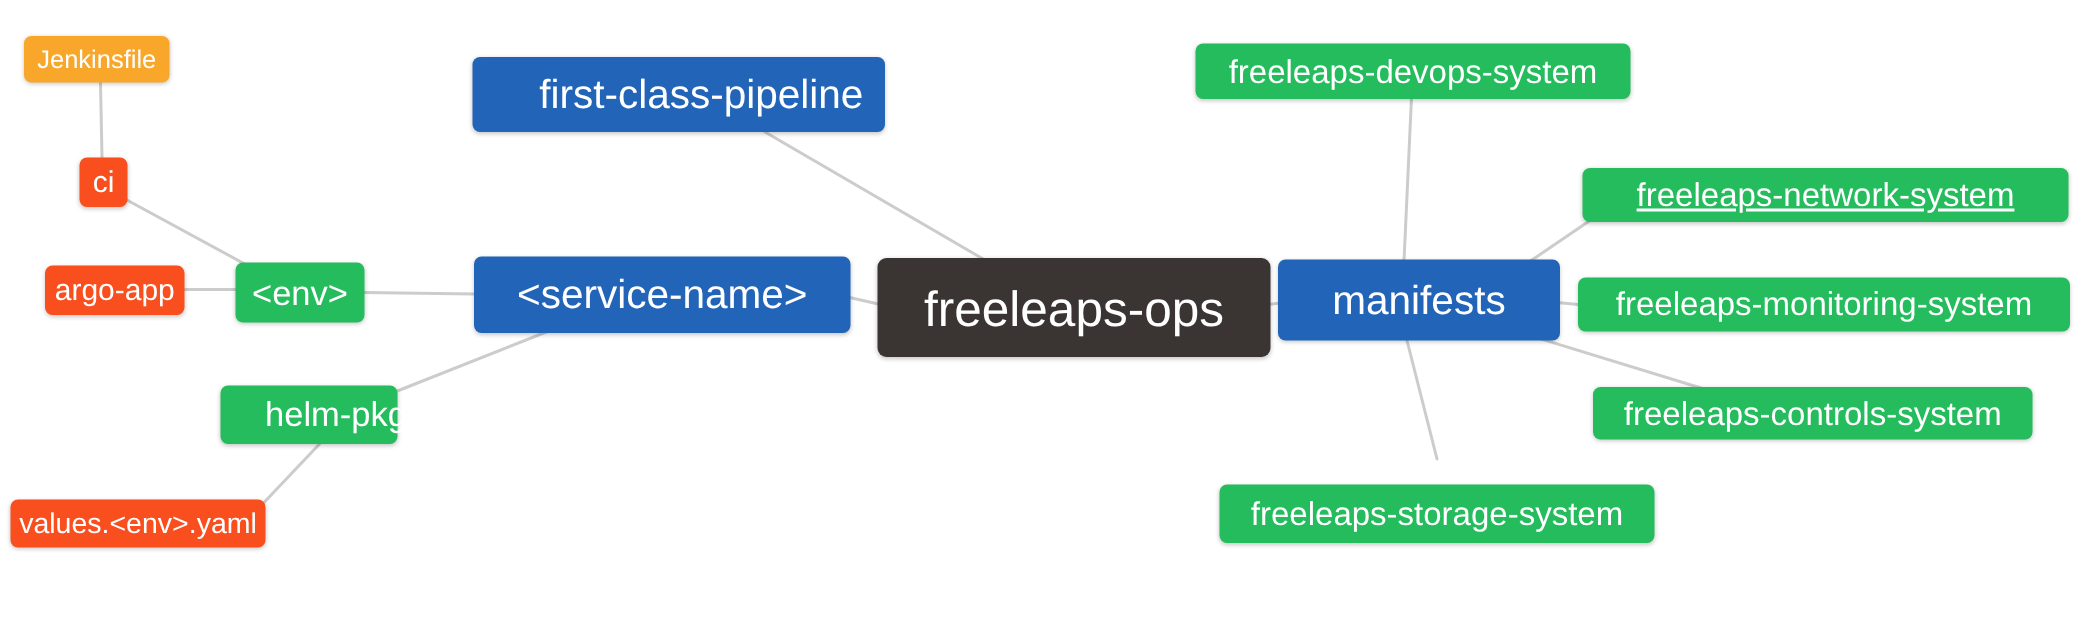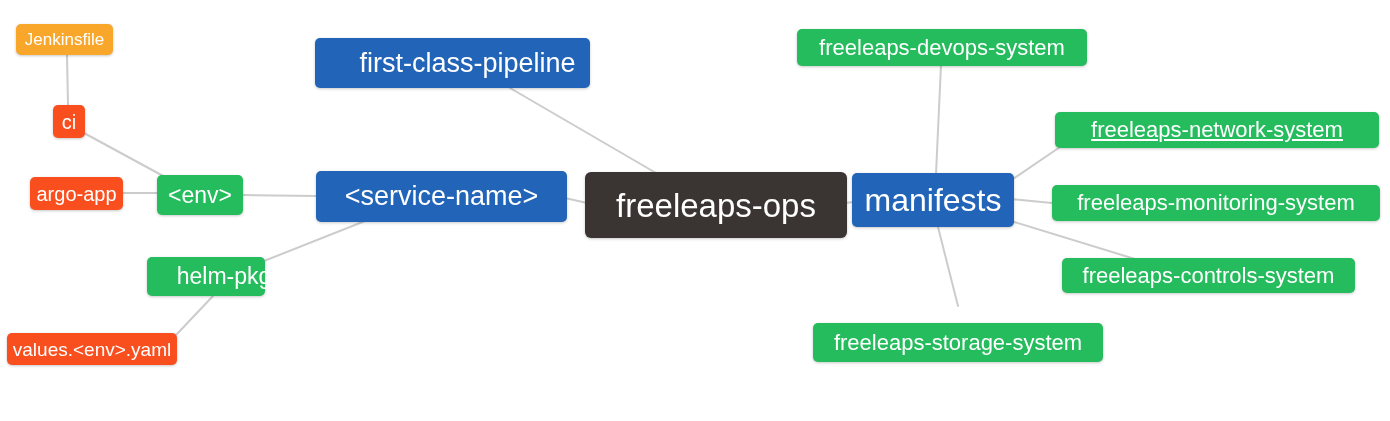--- a/index.html
+++ b/index.html
@@ -62,20 +62,20 @@
 
   <div class="node" style="left: 16px; top: 24px; width: 97px; height: 31px; font-size: 17px; background: rgb(249, 167, 43); color: rgb(255, 255, 255);">Jenkinsfile</div>
   <div class="node" style="left: 53px; top: 105px; width: 32px; height: 33px; font-size: 20px; background: rgb(249, 78, 30); color: rgb(255, 255, 255);">ci</div>
   <div class="node" style="left: 30px; top: 177px; width: 93px; height: 33px; font-size: 20px; background: rgb(249, 78, 30); color: rgb(255, 255, 255);">argo-app</div>
   <div class="node" style="left: 157px; top: 175px; width: 86px; height: 40px; font-size: 23px; background: rgb(36, 188, 92); color: rgb(255, 255, 255);">&lt;env&gt;</div>
   <div class="node" style="left: 147px; top: 257px; width: 118px; height: 39px; font-size: 23px; background: rgb(36, 188, 92); color: rgb(255, 255, 255); padding-left: 36px;">helm-pkg</div>
   <div class="node" style="left: 7px; top: 333px; width: 170px; height: 32px; font-size: 19px; background: rgb(249, 78, 30); color: rgb(255, 255, 255);">values.&lt;env&gt;.yaml</div>
   <div class="node" style="left: 315px; top: 38px; width: 275px; height: 50px; font-size: 27px; background: rgb(34, 100, 183); color: rgb(255, 255, 255); padding-left: 30px;">first-class-pipeline</div>
   <div class="node" style="left: 316px; top: 171px; width: 251px; height: 51px; font-size: 27px; background: rgb(34, 100, 183); color: rgb(255, 255, 255);">&lt;service-name&gt;</div>
   <div class="node t-root" style="left: 585px; top: 172px; width: 262px; height: 66px; font-size: 33px; background: rgb(58, 52, 50); color: rgb(255, 255, 255);">freeleaps-ops</div>
-  <div class="node" style="left: 852px; top: 173px; width: 162px; height: 54px; font-size: 32px; background: rgb(34, 100, 183); color: rgb(255, 255, 255);">manifests</div>
+  <div class="node" style="left: 852px; top: 173px; width: 188px; height: 54px; font-size: 27px; background: rgb(34, 100, 183); color: rgb(255, 255, 255);">manifests</div>
   <div class="node" style="left: 797px; top: 29px; width: 290px; height: 37px; font-size: 22px; background: rgb(36, 188, 92); color: rgb(255, 255, 255);">freeleaps-devops-system</div>
   <div class="node" style="left: 1055px; top: 112px; width: 324px; height: 36px; font-size: 22px; background: rgb(36, 188, 92); color: rgb(255, 255, 255); text-decoration: underline;">freeleaps-network-system</div>
   <div class="node" style="left: 1052px; top: 185px; width: 328px; height: 36px; font-size: 22px; background: rgb(36, 188, 92); color: rgb(255, 255, 255);">freeleaps-monitoring-system</div>
   <div class="node" style="left: 1062px; top: 258px; width: 293px; height: 35px; font-size: 22px; background: rgb(36, 188, 92); color: rgb(255, 255, 255);">freeleaps-controls-system</div>
   <div class="node" style="left: 813px; top: 323px; width: 290px; height: 39px; font-size: 22px; background: rgb(36, 188, 92); color: rgb(255, 255, 255);">freeleaps-storage-system</div>
 
 </div>
 
 </body></html>

